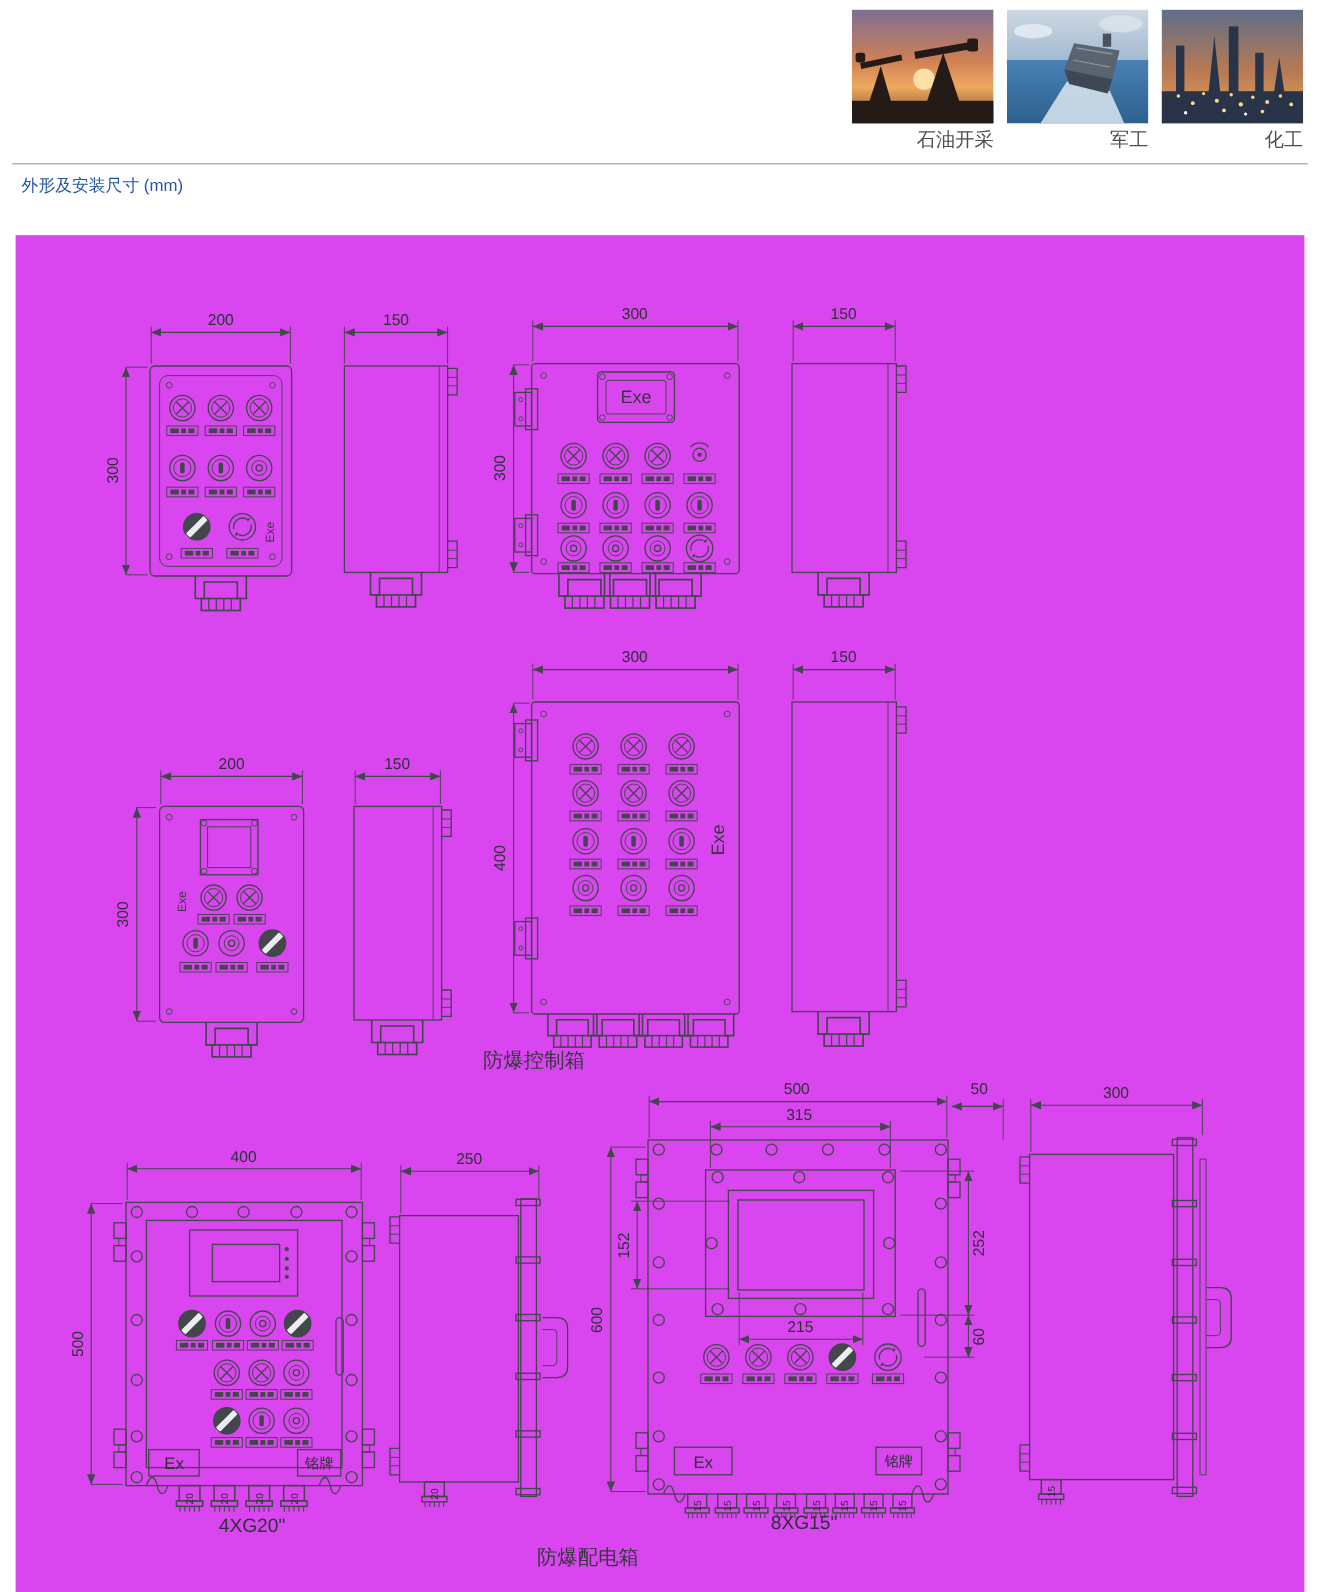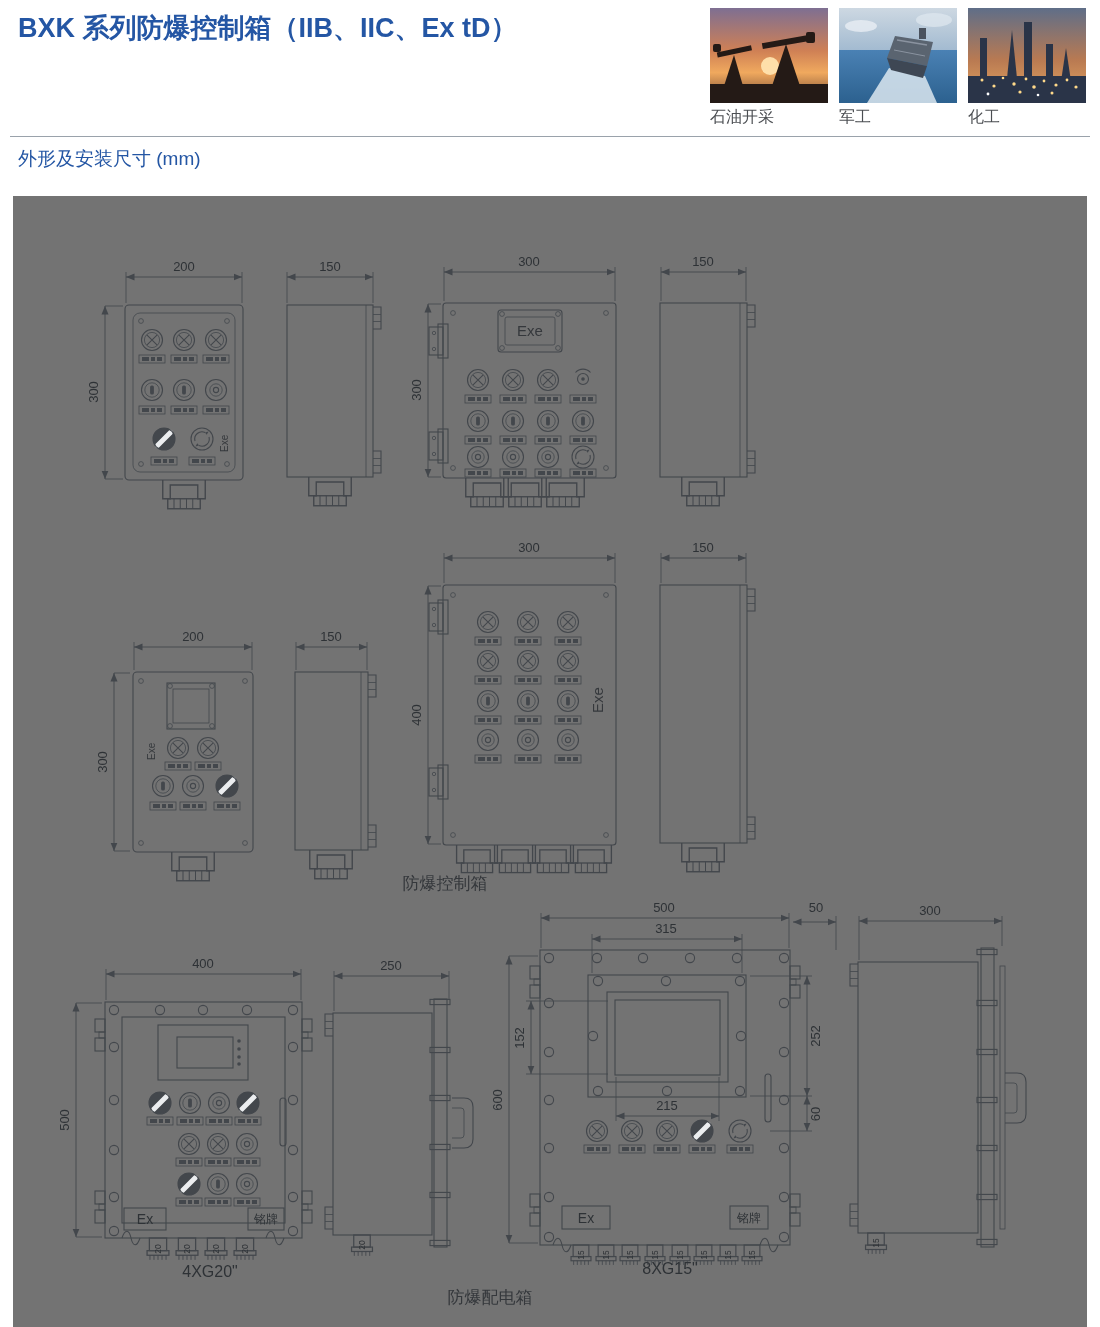--- a/index.html
+++ b/index.html
@@ -5,42 +5,41 @@
   html,body{margin:0;padding:0;}
   body{width:1100px;height:1327px;position:relative;background:#ffffff;
        font-family:"Liberation Sans",sans-serif;overflow:hidden;}
   .abs{position:absolute;}
   .titles{left:18px;top:6px;}
   .title-en{margin:0;font-size:25px;font-weight:700;color:#2456a4;letter-spacing:.2px;}
   .title-cn{margin:4px 0 0 0;font-size:27px;font-weight:700;color:#2456a4;}
   .industries{left:710px;top:8px;display:flex;gap:11px;}
   .industries figure{margin:0;width:118px;}
   .photo{width:118px;height:95px;display:block;}
-  .industries figcaption{text-align:left;font-size:16px;color:#4b4e52;margin-top:4px;}
+  .industries figcaption{text-align:right;font-size:16px;color:#4b4e52;margin-top:4px;}
   .rule{left:10px;top:136px;width:1080px;border-top:1.5px solid #9aa2ab;height:0;}
-  .section-title{left:18px;top:146px;font-size:19px;color:#2456a4;}
-  .panel{left:13px;top:196px;width:1074px;height:1131px;background:#737373;}
+  .section-title{left:18px;top:146px;font-size:14px;color:#2456a4;}
+  .panel{left:13px;top:196px;width:1074px;height:1131px;background:#d946ef;}
   svg text{font-family:"Liberation Sans",sans-serif;}
   .ln{fill:none;stroke:#43474c;stroke-width:1.1;}
   .lnt{fill:none;stroke:#43474c;stroke-width:0.8;}
   .dim{fill:none;stroke:#43474c;stroke-width:0.9;}
   .dimtxt{font-size:13px;fill:#2e3236;}
   .cap{font-size:17px;fill:#35383c;}
   .capm{font-size:16px;fill:#2e3236;}
   .exe{font-size:15px;fill:#35383c;}
   .exesm{font-size:10px;fill:#35383c;}
   .extx{font-size:14px;fill:#2e3236;}
   .nptx{font-size:12px;fill:#2e3236;}
   .glandtxt{font-size:8.5px;fill:#2e3236;}
 </style>
 </head>
 <body>
 
 <div class="abs titles">
-  <h2 class="title-cn">BXK 系列防爆控制箱（IIB、IIC、Ex tD）</h2>
 </div>
 
 <div class="abs industries">
   <figure>
     <svg class="photo" viewBox="0 0 118 95">
       <defs>
         <linearGradient id="sky1" x1="0" y1="0" x2="0" y2="1">
           <stop offset="0" stop-color="#7e6f92"></stop>
             <stop offset=".45" stop-color="#cf8055"></stop>
           <stop offset=".68" stop-color="#f0a95e"></stop>

